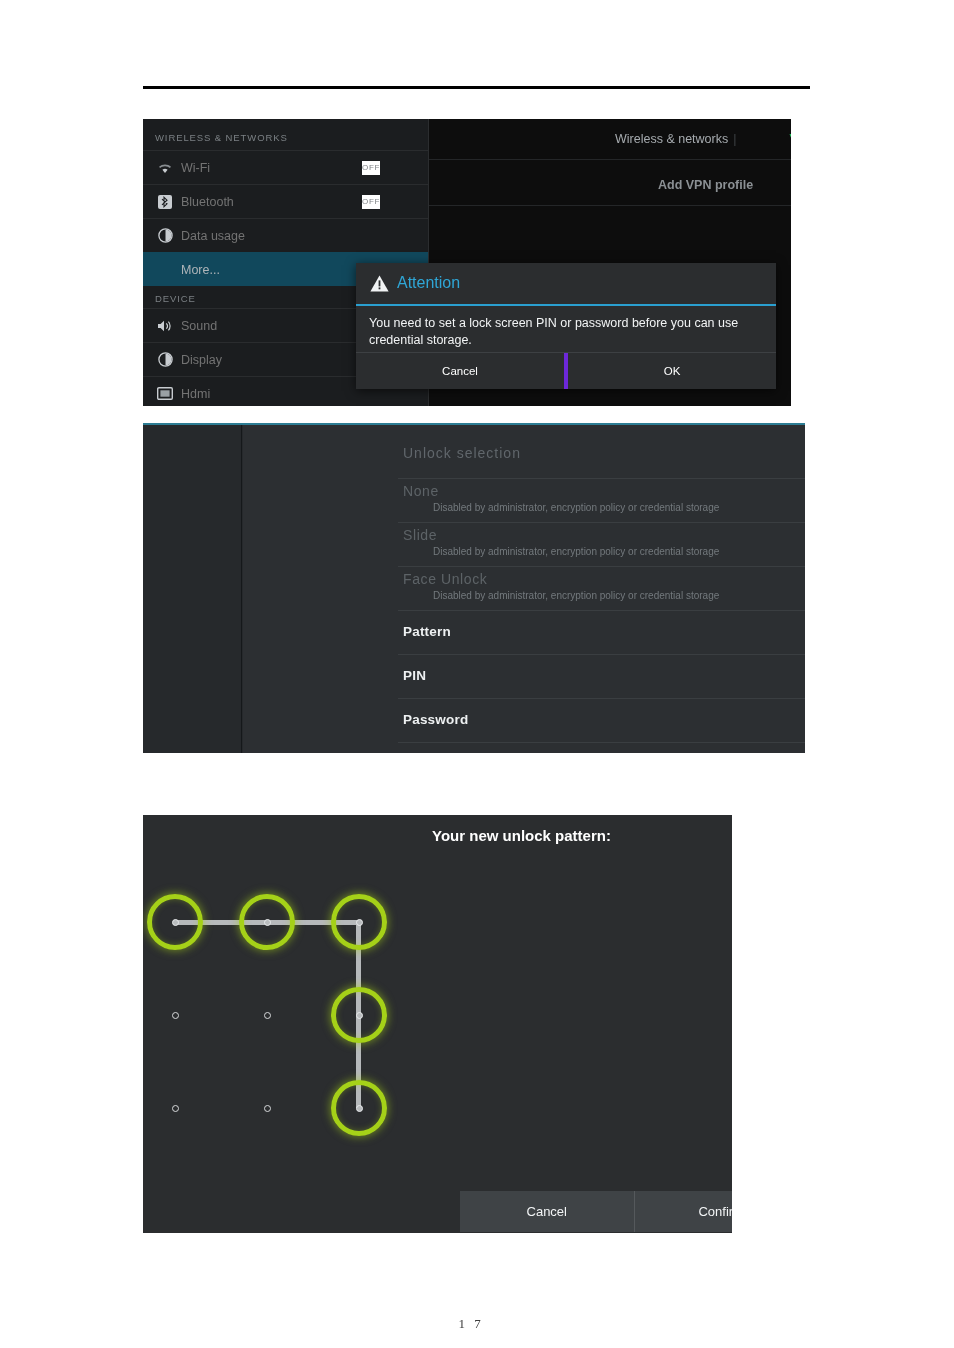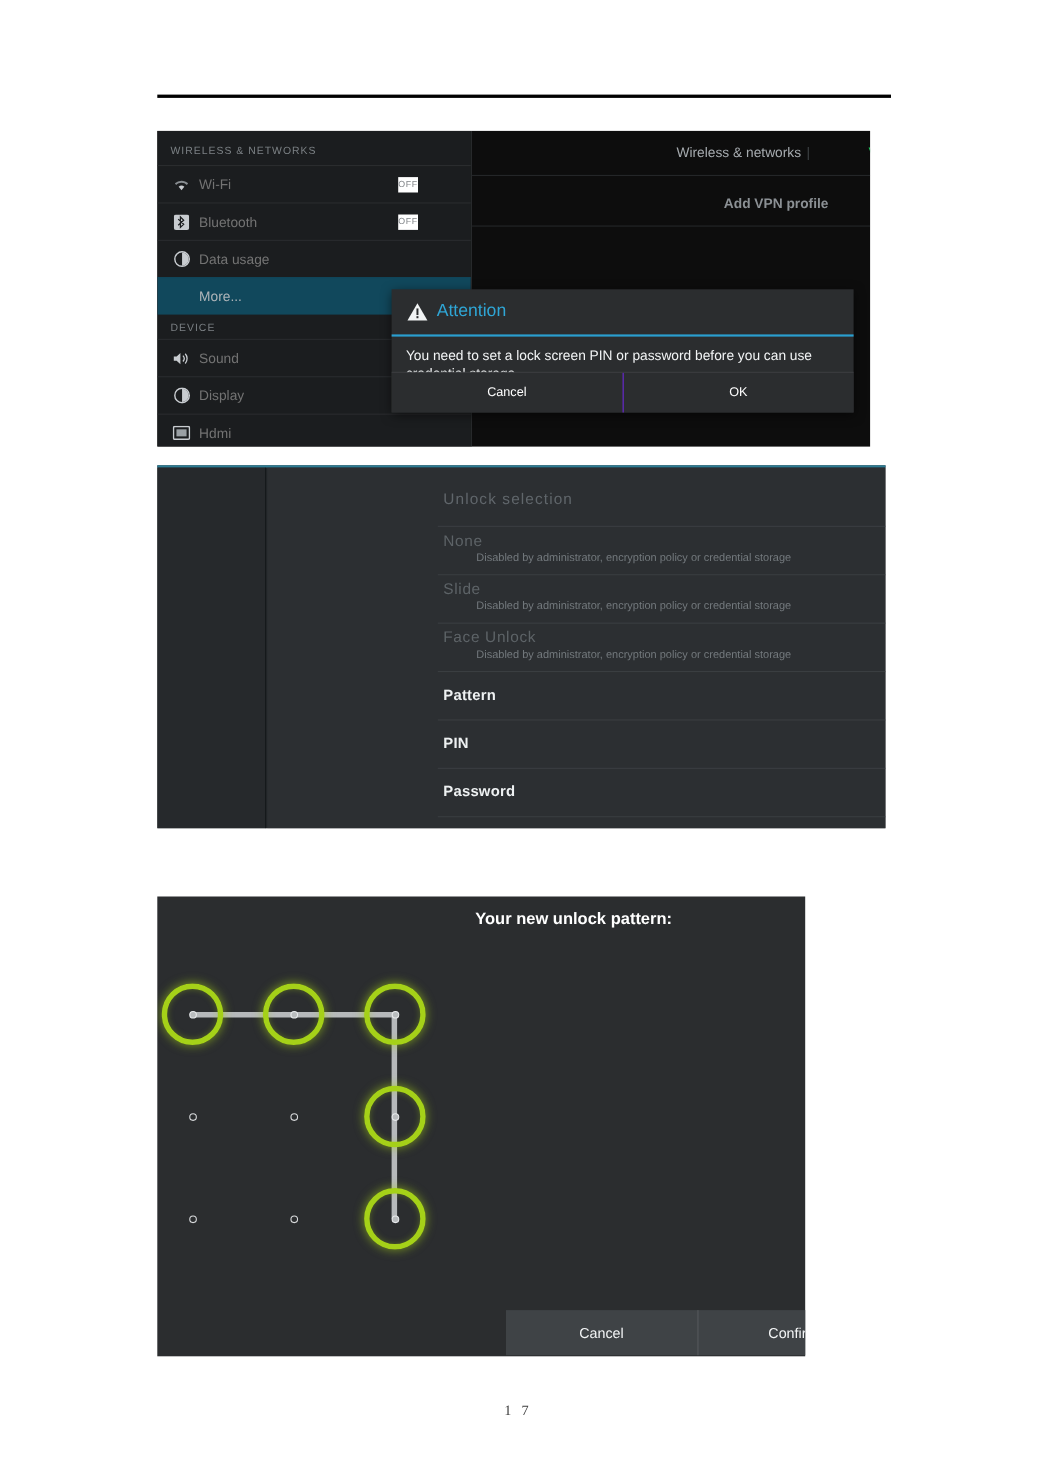--- a/index.html
+++ b/index.html
@@ -111,21 +111,21 @@
     font-size: 12.5px;
     color: #8b9094;
     white-space: nowrap;
     font-weight: bold;
   }
 
   
   .dlg {
     position: absolute;
     left: 213px; top: 144px;
-    width: 420px; height: 112px;
+    width: 420px; height: 126px;
     background: #2b2d2f;
     box-shadow: 0 2px 10px rgba(0,0,0,.6);
   }
   .dlg-head {
     position: relative;
     height: 43px;
     border-bottom: 2px solid #2a9fd0;
     box-sizing: border-box;
   }
   .dlg-warn {
@@ -154,21 +154,21 @@
     border-top: 1px solid #3d4043;
     display: flex;
   }
   .dlg-btn {
     flex: 1;
     display: flex; align-items: center; justify-content: center;
     font-size: 11.5px;
     color: #ffffff;
     background: #2b2d2f;
   }
-  .dlg-btn + .dlg-btn { border-left: 1px solid #6d28d9; }
+  .dlg-btn + .dlg-btn { border-left: 4px solid #6d28d9; }
 
   
   .panel2 {
     position: absolute;
     left: 143px; top: 423px;
     width: 662px; height: 330px;
     background: #26292c;
     border-top: 2px solid #2d7d94;
     box-sizing: border-box;
     overflow: hidden;
@@ -286,21 +286,21 @@
     flex: 1;
     display: flex; align-items: center; justify-content: center;
     font-size: 13px;
     color: #f3f5f6;
   }
   .p3-btn + .p3-btn { border-left: 1px solid #55595c; }
 
   
   .pageno {
     position: absolute;
-    left: 0; top: 1274px;
+    left: 0; top: 1316px;
     width: 952px;
     text-align: center;
     padding-right: 10px;
     box-sizing: border-box;
     font-size: 13px;
     color: #3c3c3c;
     font-family: "Liberation Serif", serif;
     letter-spacing: 3px;
   }
 </style>

